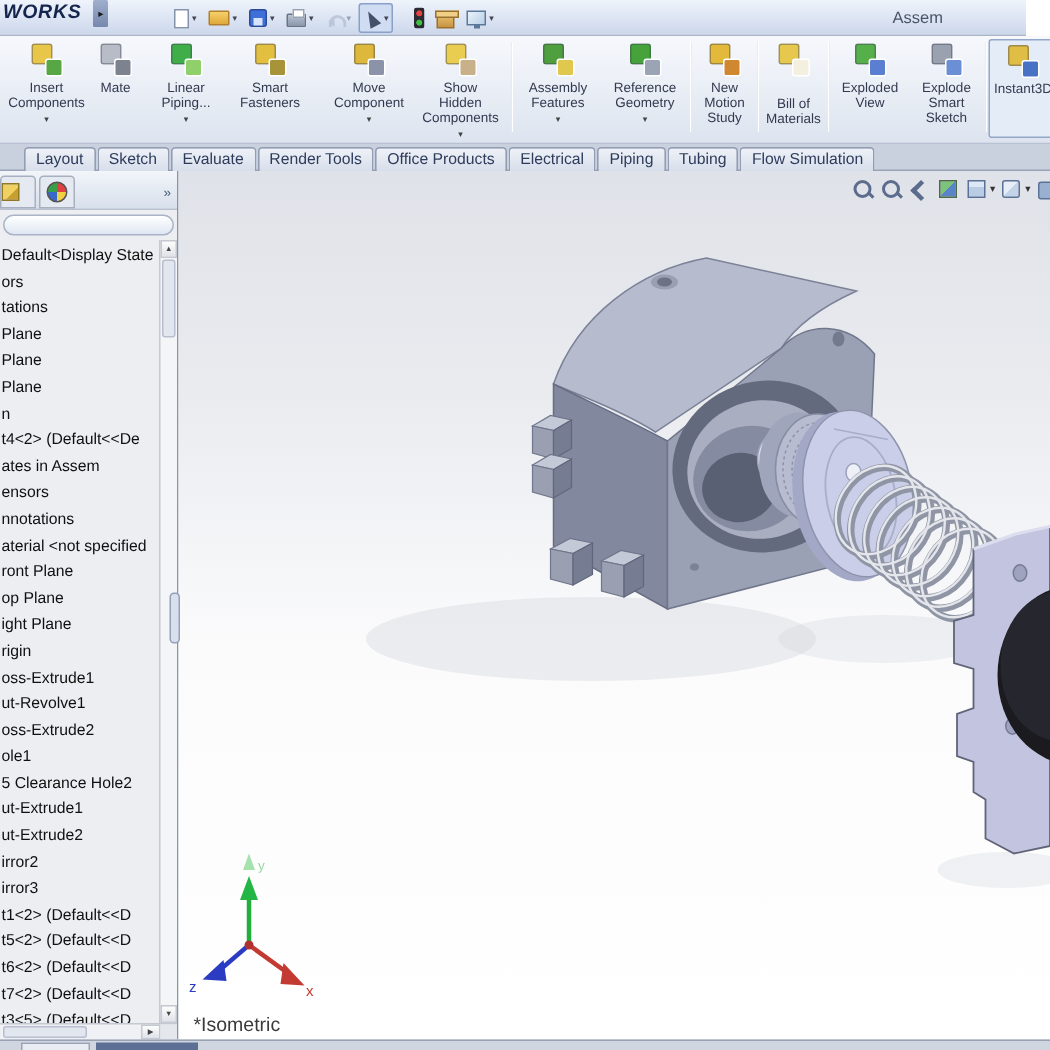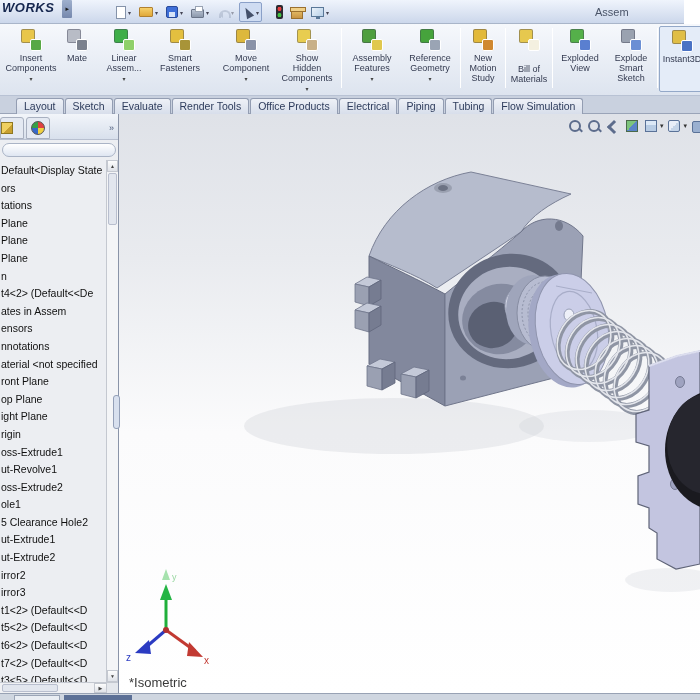--- a/index.html
+++ b/index.html
@@ -180,21 +180,21 @@
             <div>Mate</div>
           </div>
         </div>
         <div class="rbtn" style="width: 56px;">
           <span class="ricon">
             <span class="c1" style="background: rgb(63, 174, 73);"></span>
             <span class="c2" style="background: rgb(143, 208, 106);"></span>
           </span>
           <div class="rlabel">
             <div>Linear</div>
-            <div>Assem...</div>
+            <div>Piping...</div>
           </div>
           <span class="rdrop">▾</span>
         </div>
         <div class="rbtn" style="width: 56px;">
           <span class="ricon">
             <span class="c1" style="background: rgb(227, 191, 63);"></span>
             <span class="c2" style="background: rgb(168, 148, 56);"></span>
           </span>
           <div class="rlabel">
             <div>Smart</div>

